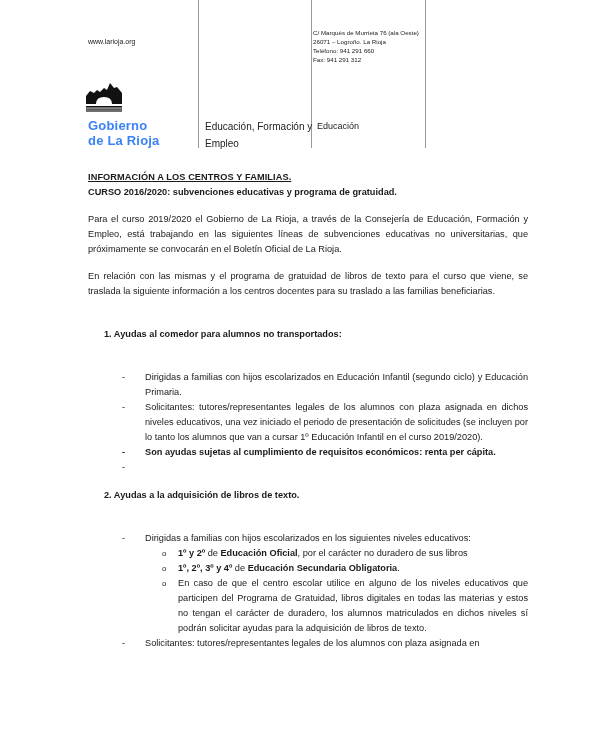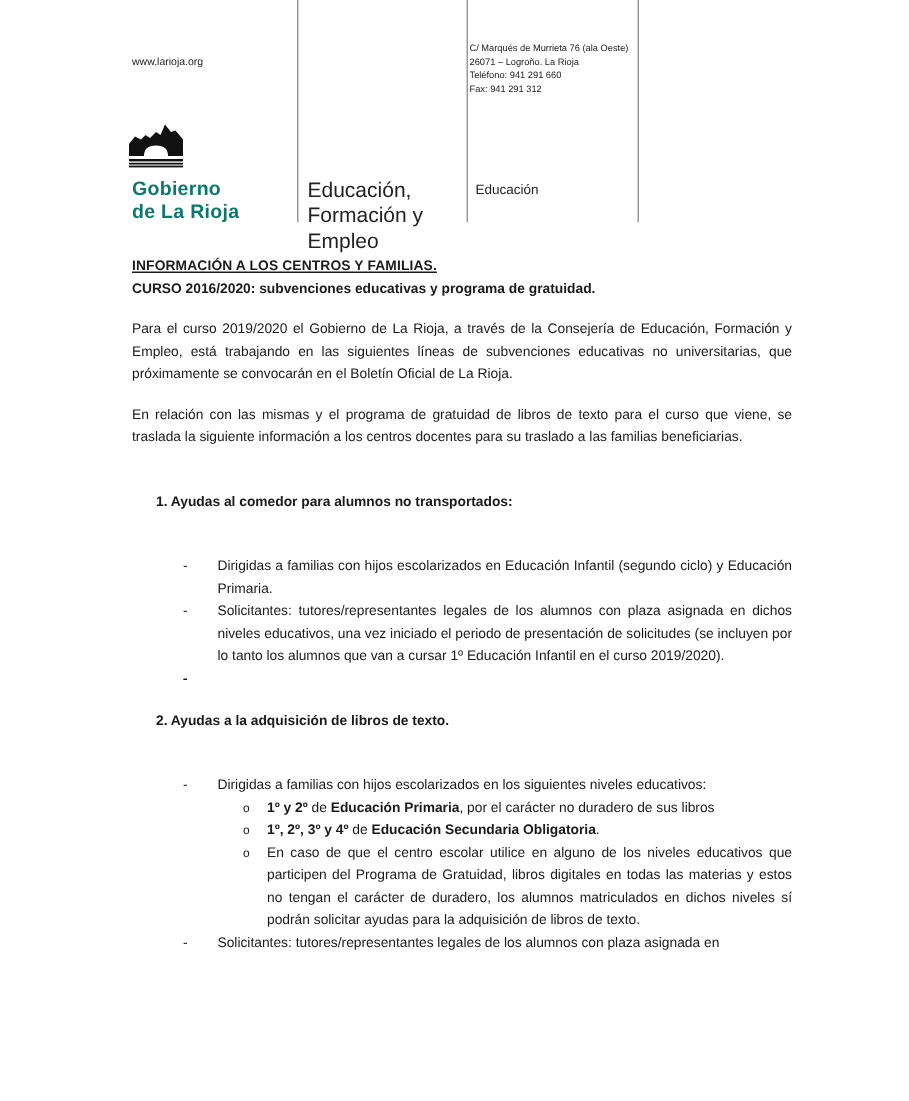--- a/index.html
+++ b/index.html
@@ -4,22 +4,22 @@
   <style>
     html, body { margin: 0; padding: 0; background: #ffffff; }
     body {
       width: 606px; height: 734px; position: relative; overflow: hidden;
       font-family: "Liberation Sans", sans-serif; color: #111;
     }
     .vline { position: absolute; top: 0; width: 1px; height: 148px; background: #9a9a9a; }
     .url { position: absolute; left: 88px; top: 38px; font-size: 7px; color: #222; }
     .addr { position: absolute; left: 313px; top: 28px; font-size: 6.2px; line-height: 9px; color: #222; white-space: nowrap; }
     .logo { position: absolute; left: 86px; top: 82px; width: 36px; height: 30px; }
-    .gob { position: absolute; left: 88px; top: 118px; font-size: 13px; font-weight: bold; line-height: 15px; color: #0f766e; letter-spacing: 0.2px; }
-    .dept { position: absolute; left: 205px; top: 118px; font-size: 14px; line-height: 17px; color: #222; width: 110px; }
+    .gob { position: absolute; left: 88px; top: 118px; font-size: 13px; font-weight: bold; line-height: 15px; color: #3b82f6; letter-spacing: 0.2px; }
+    .dept { position: absolute; left: 205px; top: 118px; font-size: 10px; line-height: 17px; color: #222; width: 110px; }
     .sub { position: absolute; left: 317px; top: 118px; font-size: 9px; line-height: 17px; color: #222; text-align: center; }
 
     .content { position: absolute; left: 88px; top: 170px; width: 440px; font-size: 9.2px; line-height: 15px; color: #1a1a1a; }
     .h-title { font-weight: bold; text-decoration: underline; letter-spacing: 0.1px; }
     .h-sub { font-weight: bold; }
     p { margin: 0; text-align: justify; }
     .gap { height: 12px; }
     .sec { font-weight: bold; margin: 16px; }
     .list { position: relative; margin: 0; padding: 0; list-style: none; }
     .li { position: relative; padding-left: 57px; text-align: justify; }
@@ -69,29 +69,29 @@
   <div class="gap"></div>
   <p>En relación con las mismas y el programa de gratuidad de libros de texto para el curso que viene, se traslada la siguiente información a los centros docentes para su traslado a las familias beneficiarias.</p>
   <div class="gap"></div>
 
   <div class="sec">1. Ayudas al comedor para alumnos no transportados:</div>
   <div class="gap"></div>
   <div class="list">
     <div class="li"><span class="dash">-</span><span>Dirigidas a familias con hijos escolarizados en Educación Infantil (segundo ciclo) y Educación Primaria.</span></div>
     <div class="li"><span class="dash">-</span><span>Solicitantes: tutores/representantes legales de los alumnos con plaza asignada en dichos niveles educativos, una vez iniciado el periodo de presentación de solicitudes (se incluyen por lo tanto los alumnos que van a cursar 1º Educación Infantil en el curso 2019/2020).</span></div>
     <div class="li"><span class="dash">-</span></div>
-    <div class="li"><span class="dash">-</span></div>
+    <div class="li"><span class="dash">-</span><b>Son ayudas sujetas al cumplimiento de requisitos económicos: renta per cápita.</b></div>
     <div class="li"><span class="dash">-</span></div>
   </div>
   <div class="gap"></div>
 
   <div class="sec">2. Ayudas a la adquisición de libros de texto.</div>
   <div class="gap"></div>
   <div class="list">
     <div class="li"><span class="dash">-</span><span>Dirigidas a familias con hijos escolarizados en los siguientes niveles educativos:</span></div>
     <div class="sublist">
-      <div class="sli"><span class="bul">o</span><b>1º y 2º</b><span> de </span><b>Educación Primaria</b><span>, por el carácter no duradero de sus libros</span></div>
+      <div class="sli"><span class="bul">o</span><b>1º y 2º</b><span> de </span><b>Educación Oficial</b><span>, por el carácter no duradero de sus libros</span></div>
       <div class="sli"><span class="bul">o</span><b>1º, 2º, 3º y 4º</b><span> de </span><b>Educación Secundaria Obligatoria</b><span>.</span></div>
       <div class="sli"><span class="bul">o</span><span>En caso de que el centro escolar utilice en alguno de los niveles educativos que participen del Programa de Gratuidad, libros digitales en todas las materias y estos no tengan el carácter de duradero, los alumnos matriculados en dichos niveles sí podrán solicitar ayudas para la adquisición de libros de texto.</span></div>
     </div>
     <div class="li"><span class="dash">-</span><span>Solicitantes: tutores/representantes legales de los alumnos con plaza asignada en</span></div>
   </div>
 </div>
 
 </body></html>

